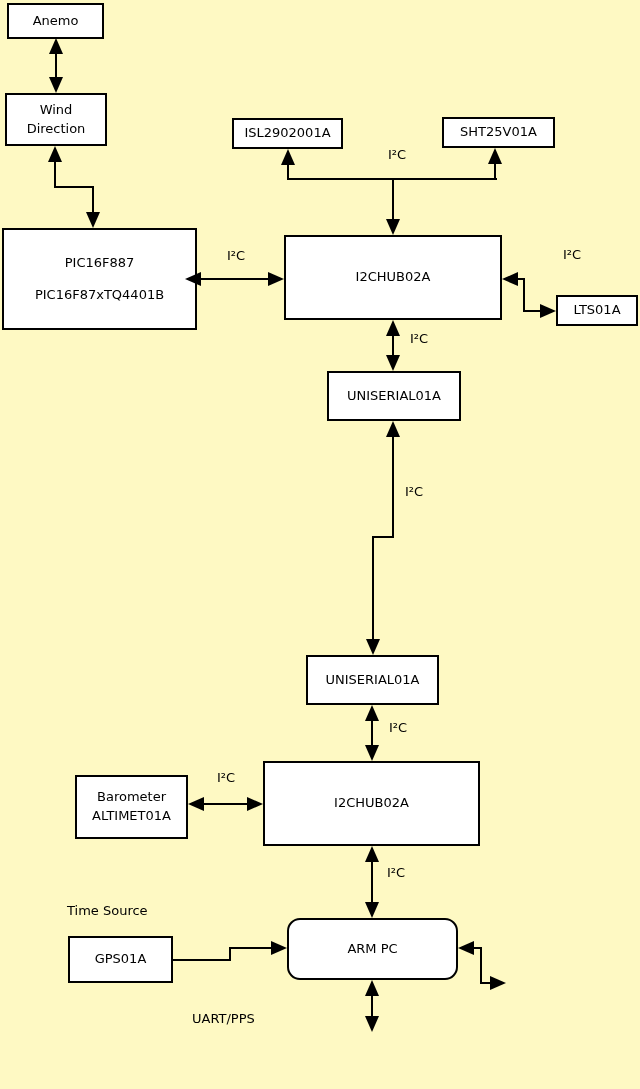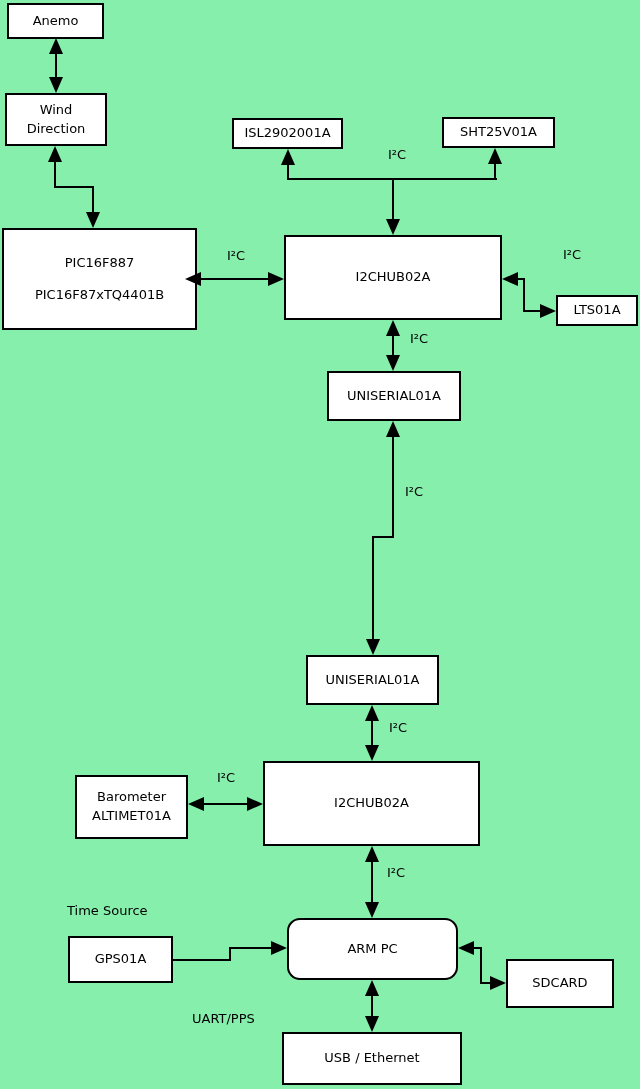--- a/index.html
+++ b/index.html
@@ -4,21 +4,21 @@
 <style>
   html, body {
     margin: 0;
     padding: 0;
     background: #ffffff;
   }
   #canvas {
     position: relative;
     width: 640px;
     height: 1089px;
-    background: #86efac;
+    background: #fef9c3;
     font-family: "DejaVu Sans", sans-serif;
     color: #000000;
     overflow: hidden;
   }
   .box {
     position: absolute;
     box-sizing: border-box;
     background: #ffffff;
     border: 2px solid #000000;
     display: flex;
@@ -100,27 +100,21 @@
   </div>
 
   <div class="box" style="left:287px;top:918px;width:171px;height:62px;border-radius:13px;">
     <span>ARM PC</span>
   </div>
 
   <div class="box" style="left:68px;top:936px;width:105px;height:47px;">
     <span>GPS01A</span>
   </div>
 
-  <div class="box" style="left:506px;top:959px;width:108px;height:49px;">
-    <span>SDCARD</span>
-  </div>
 
-  <div class="box" style="left:282px;top:1032px;width:180px;height:53px;">
-    <span>USB / Ethernet</span>
-  </div>
 
   <div class="lbl" style="left:388px;top:147px;">I²C</div>
   <div class="lbl" style="left:227px;top:248px;">I²C</div>
   <div class="lbl" style="left:563px;top:247px;">I²C</div>
   <div class="lbl" style="left:410px;top:331px;">I²C</div>
   <div class="lbl" style="left:405px;top:484px;">I²C</div>
   <div class="lbl" style="left:389px;top:720px;">I²C</div>
   <div class="lbl" style="left:217px;top:770px;">I²C</div>
   <div class="lbl" style="left:387px;top:865px;">I²C</div>
   <div class="lbl" style="left:67px;top:903px;">Time Source</div>

